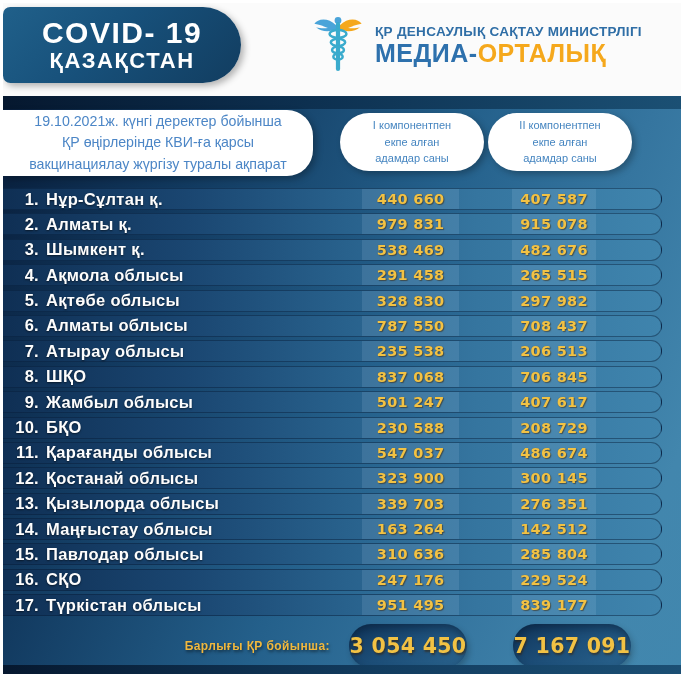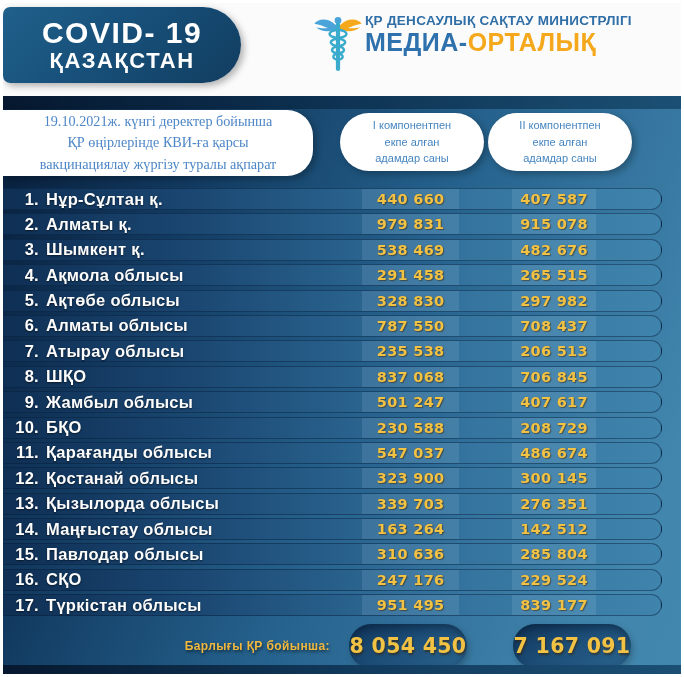--- a/index.html
+++ b/index.html
@@ -15,21 +15,21 @@
   .covid-badge {
     position:absolute; left:0; top:4px; width:238px; height:76px;
     background:linear-gradient(135deg,#20608a 0%,#17507a 45%,#123d60 100%);
     border-radius:8px 42px 42px 8px;
     box-shadow:3px 3px 7px rgba(0,0,0,0.30);
     display:flex; flex-direction:column; align-items:center; justify-content:center;
     color:#ffffff; text-align:center;
   }
   .covid-badge .l1 { font-size:30px; font-weight:700; letter-spacing:1.5px; line-height:1.05; }
   .covid-badge .l2 { font-size:22px; font-weight:700; letter-spacing:1.5px; line-height:1.15;text-align:center; }
-  .logo { position:absolute; left:308px; top:10px; display:flex; align-items:flex-start; }
+  .logo { position:absolute; left:308px; top:10px; display:flex; align-items:center; gap:10px; }
   .logo-text { display:flex; flex-direction:column; }
   .logo-ministry { color:#2f6ea6; font-size:13.5px; font-weight:600; letter-spacing:0.3px; }
   .logo-brand { font-size:25px; font-weight:800; letter-spacing:0.5px; line-height:1.15; }
   .logo-brand .blue { color:#2e71ad; }
   .logo-brand .yellow { color:#f5a81c; }
 
   
   .content {
     position:relative; width:678px; height:578px; overflow:hidden;
     background:linear-gradient(112deg,#081d3a 0%,#123a60 24%,#24608b 52%,#35759f 72%,#4286ad 90%,#4187ae 100%);
@@ -41,21 +41,21 @@
   .bottom-band {
     position:absolute; bottom:0; left:0; width:100%; height:9px;
     background:linear-gradient(90deg,#06182f 0%,#123c5f 55%,#1b4f74 100%);
   }
 
   .info-box {
     position:absolute; left:0; top:14px; width:310px; height:66px;
     background:#ffffff; border-radius:0 26px 26px 0;
     box-shadow:3px 3px 7px rgba(0,0,0,0.28);
     display:flex; flex-direction:column; align-items:center; justify-content:center;
-    color:#4c86c6; font-size:14.2px; font-weight:500; line-height:1.5; text-align:center;font-family:Liberation Serif, serif;
+    color:#4c86c6; font-size:14.2px; font-weight:500; line-height:1.5; text-align:center;
   }
   .col-pill {
     position:absolute; top:17px; width:144px; height:58px;
     background:#ffffff; border-radius:29px;
     box-shadow:3px 3px 7px rgba(0,0,0,0.28);
     display:flex; flex-direction:column; align-items:center; justify-content:center;
     color:#4585c0; font-size:11px; font-weight:500; line-height:1.5; text-align:center;
   }
   .pill-1 { left:337px; } .pill-2 { left:485px; }
 
@@ -348,21 +348,21 @@
     </span>
     <span class="cell-band band-2">
       <span class="cell-val">839 177</span>
     </span>
   </div>
 </div>
 
       <div class="total-row">
         <div class="total-label">Барлығы ҚР бойынша:</div>
         <div class="total-badge tb-1">
-          <span class="total-val">8 054 450</span>
+          <span class="total-val">3 054 450</span>
         </div>
         <div class="total-badge tb-2">
           <span class="total-val">7 167 091</span>
         </div>
       </div>
 
       <div class="bottom-band"></div>
     </div>
   </div>
 </div>

